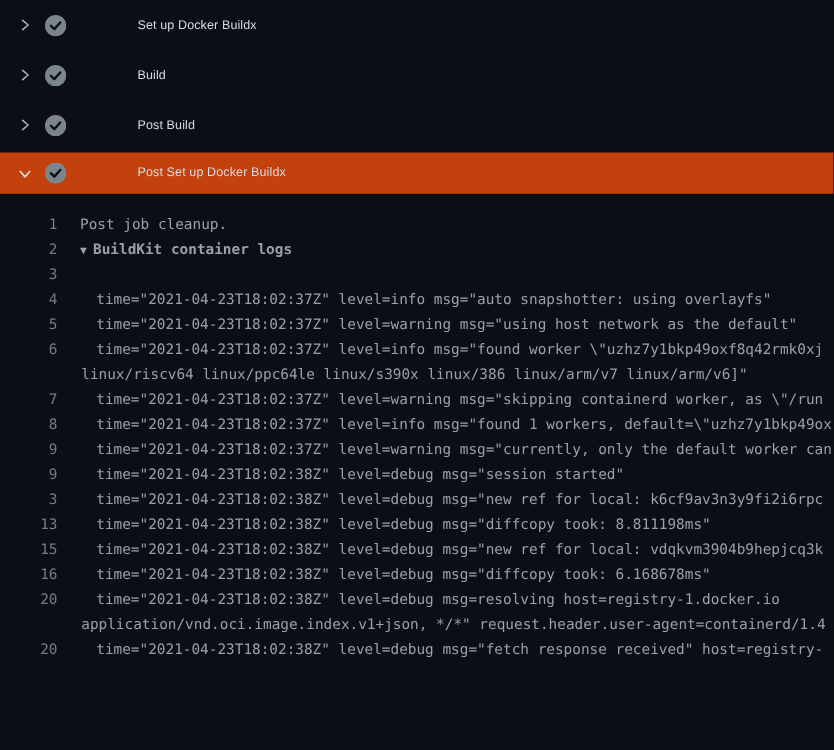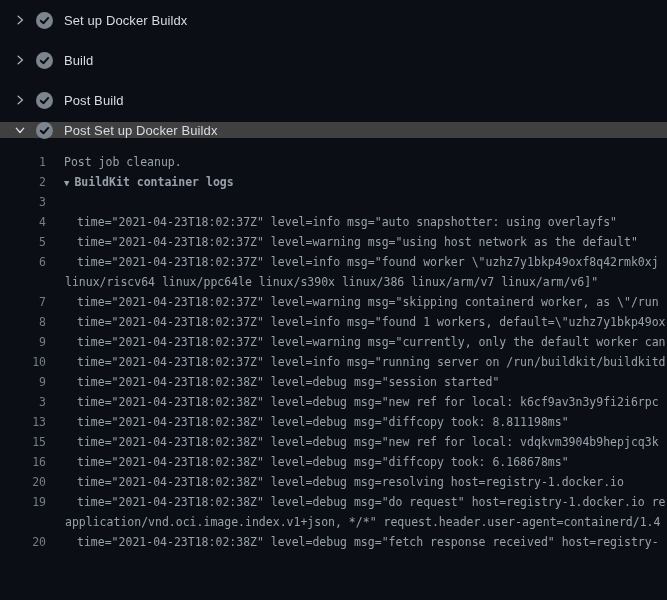--- a/index.html
+++ b/index.html
@@ -12,35 +12,35 @@
     font-family:"Liberation Sans", sans-serif;
   }
   
   .steps { padding-top:0; }
   .step-row {
     display:flex; align-items:center;
     height:40px; padding-left:14px;
     cursor:pointer;
   }
   .step-row.expanded {
-    height:16px; margin-top:2px;
-    background:#404040;
+    height:33px; margin-top:2px;
+    background:#c2410c;
   }
   .chev {
     width:12px; height:12px; margin-right:10px;
     display:flex; align-items:center; justify-content:center;
     flex:0 0 12px;
   }
   .chev svg { display:block; }
   .status-circle {
     width:17px; height:17px; margin-right:11px;
     flex:0 0 17px;
   }
   .step-label {
-    color:#d6dce2; font-size:13px; letter-spacing:0.1px;
+    color:#d6dce2; font-size:10px; letter-spacing:0.1px;margin-left:46px;
   }
   
   .log {
     padding-top:14px;
     font-family:"DejaVu Sans Mono", monospace;
     font-size:11.5px;
     color:#98a1ab;
   }
   .log-row {
     display:flex; align-items:baseline;
@@ -138,25 +138,23 @@
       <div class="log-row k-plain"><span class="log-num">1</span><span class="log-text">Post job cleanup.</span></div>
       <div class="log-row k-group"><span class="log-num">2</span><span class="group-tri">▼</span><span class="log-text">BuildKit container logs</span></div>
       <div class="log-row k-command"><span class="log-num">3</span></div>
       <div class="log-row k-detail"><span class="log-num">4</span><span class="log-text">time="2021-04-23T18:02:37Z" level=info msg="auto snapshotter: using overlayfs"</span></div>
       <div class="log-row k-detail"><span class="log-num">5</span><span class="log-text">time="2021-04-23T18:02:37Z" level=warning msg="using host network as the default"</span></div>
       <div class="log-row k-detail"><span class="log-num">6</span><span class="log-text">time="2021-04-23T18:02:37Z" level=info msg="found worker \"uzhz7y1bkp49oxf8q42rmk0xj</span></div>
       <div class="log-row k-wrap"><span class="log-num"></span><span class="log-text">linux/riscv64 linux/ppc64le linux/s390x linux/386 linux/arm/v7 linux/arm/v6]"</span></div>
       <div class="log-row k-detail"><span class="log-num">7</span><span class="log-text">time="2021-04-23T18:02:37Z" level=warning msg="skipping containerd worker, as \"/run</span></div>
       <div class="log-row k-detail"><span class="log-num">8</span><span class="log-text">time="2021-04-23T18:02:37Z" level=info msg="found 1 workers, default=\"uzhz7y1bkp49ox</span></div>
       <div class="log-row k-detail"><span class="log-num">9</span><span class="log-text">time="2021-04-23T18:02:37Z" level=warning msg="currently, only the default worker can</span></div>
-      <div class="log-row k-detail"><span class="log-num">10</span><span class="log-text">time="2021-04-23T18:02:37Z" level=info msg="running server on /run/buildkit/buildkitd</span></div>
       <div class="log-row k-detail"><span class="log-num">9</span><span class="log-text">time="2021-04-23T18:02:38Z" level=debug msg="session started"</span></div>
       <div class="log-row k-detail"><span class="log-num">3</span><span class="log-text">time="2021-04-23T18:02:38Z" level=debug msg="new ref for local: k6cf9av3n3y9fi2i6rpc</span></div>
       <div class="log-row k-detail"><span class="log-num">13</span><span class="log-text">time="2021-04-23T18:02:38Z" level=debug msg="diffcopy took: 8.811198ms"</span></div>
       <div class="log-row k-detail"><span class="log-num">15</span><span class="log-text">time="2021-04-23T18:02:38Z" level=debug msg="new ref for local: vdqkvm3904b9hepjcq3k</span></div>
       <div class="log-row k-detail"><span class="log-num">16</span><span class="log-text">time="2021-04-23T18:02:38Z" level=debug msg="diffcopy took: 6.168678ms"</span></div>
       <div class="log-row k-detail"><span class="log-num">20</span><span class="log-text">time="2021-04-23T18:02:38Z" level=debug msg=resolving host=registry-1.docker.io</span></div>
-      <div class="log-row k-detail"><span class="log-num">19</span><span class="log-text">time="2021-04-23T18:02:38Z" level=debug msg="do request" host=registry-1.docker.io re</span></div>
       <div class="log-row k-wrap"><span class="log-num"></span><span class="log-text">application/vnd.oci.image.index.v1+json, */*" request.header.user-agent=containerd/1.4</span></div>
       <div class="log-row k-detail"><span class="log-num">20</span><span class="log-text">time="2021-04-23T18:02:38Z" level=debug msg="fetch response received" host=registry-</span></div>
     </div>
 
 </div>
 
 </body></html>

